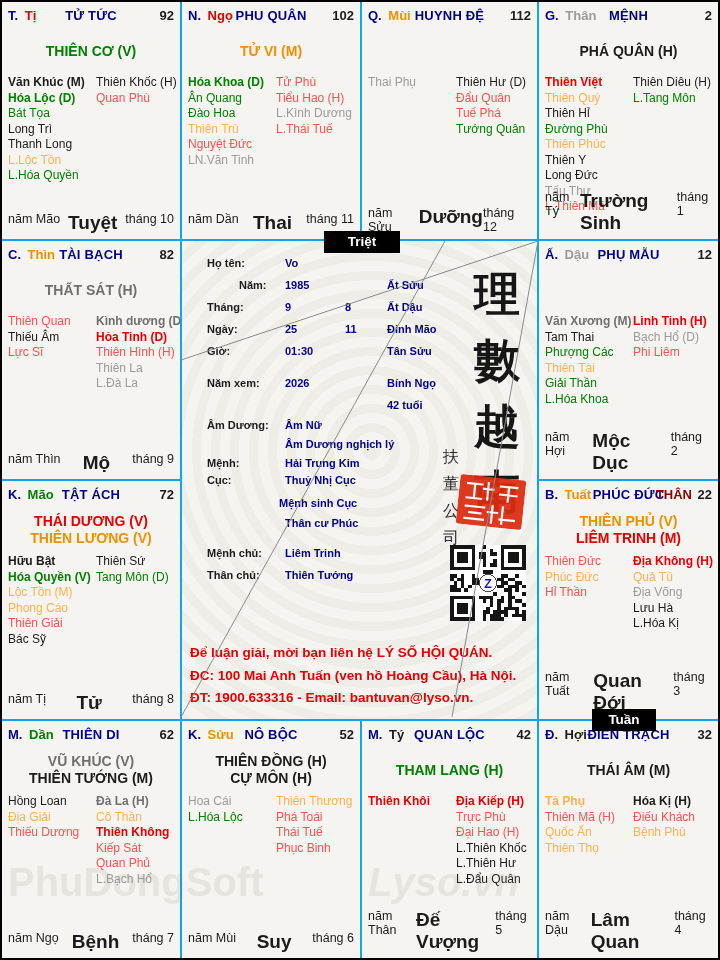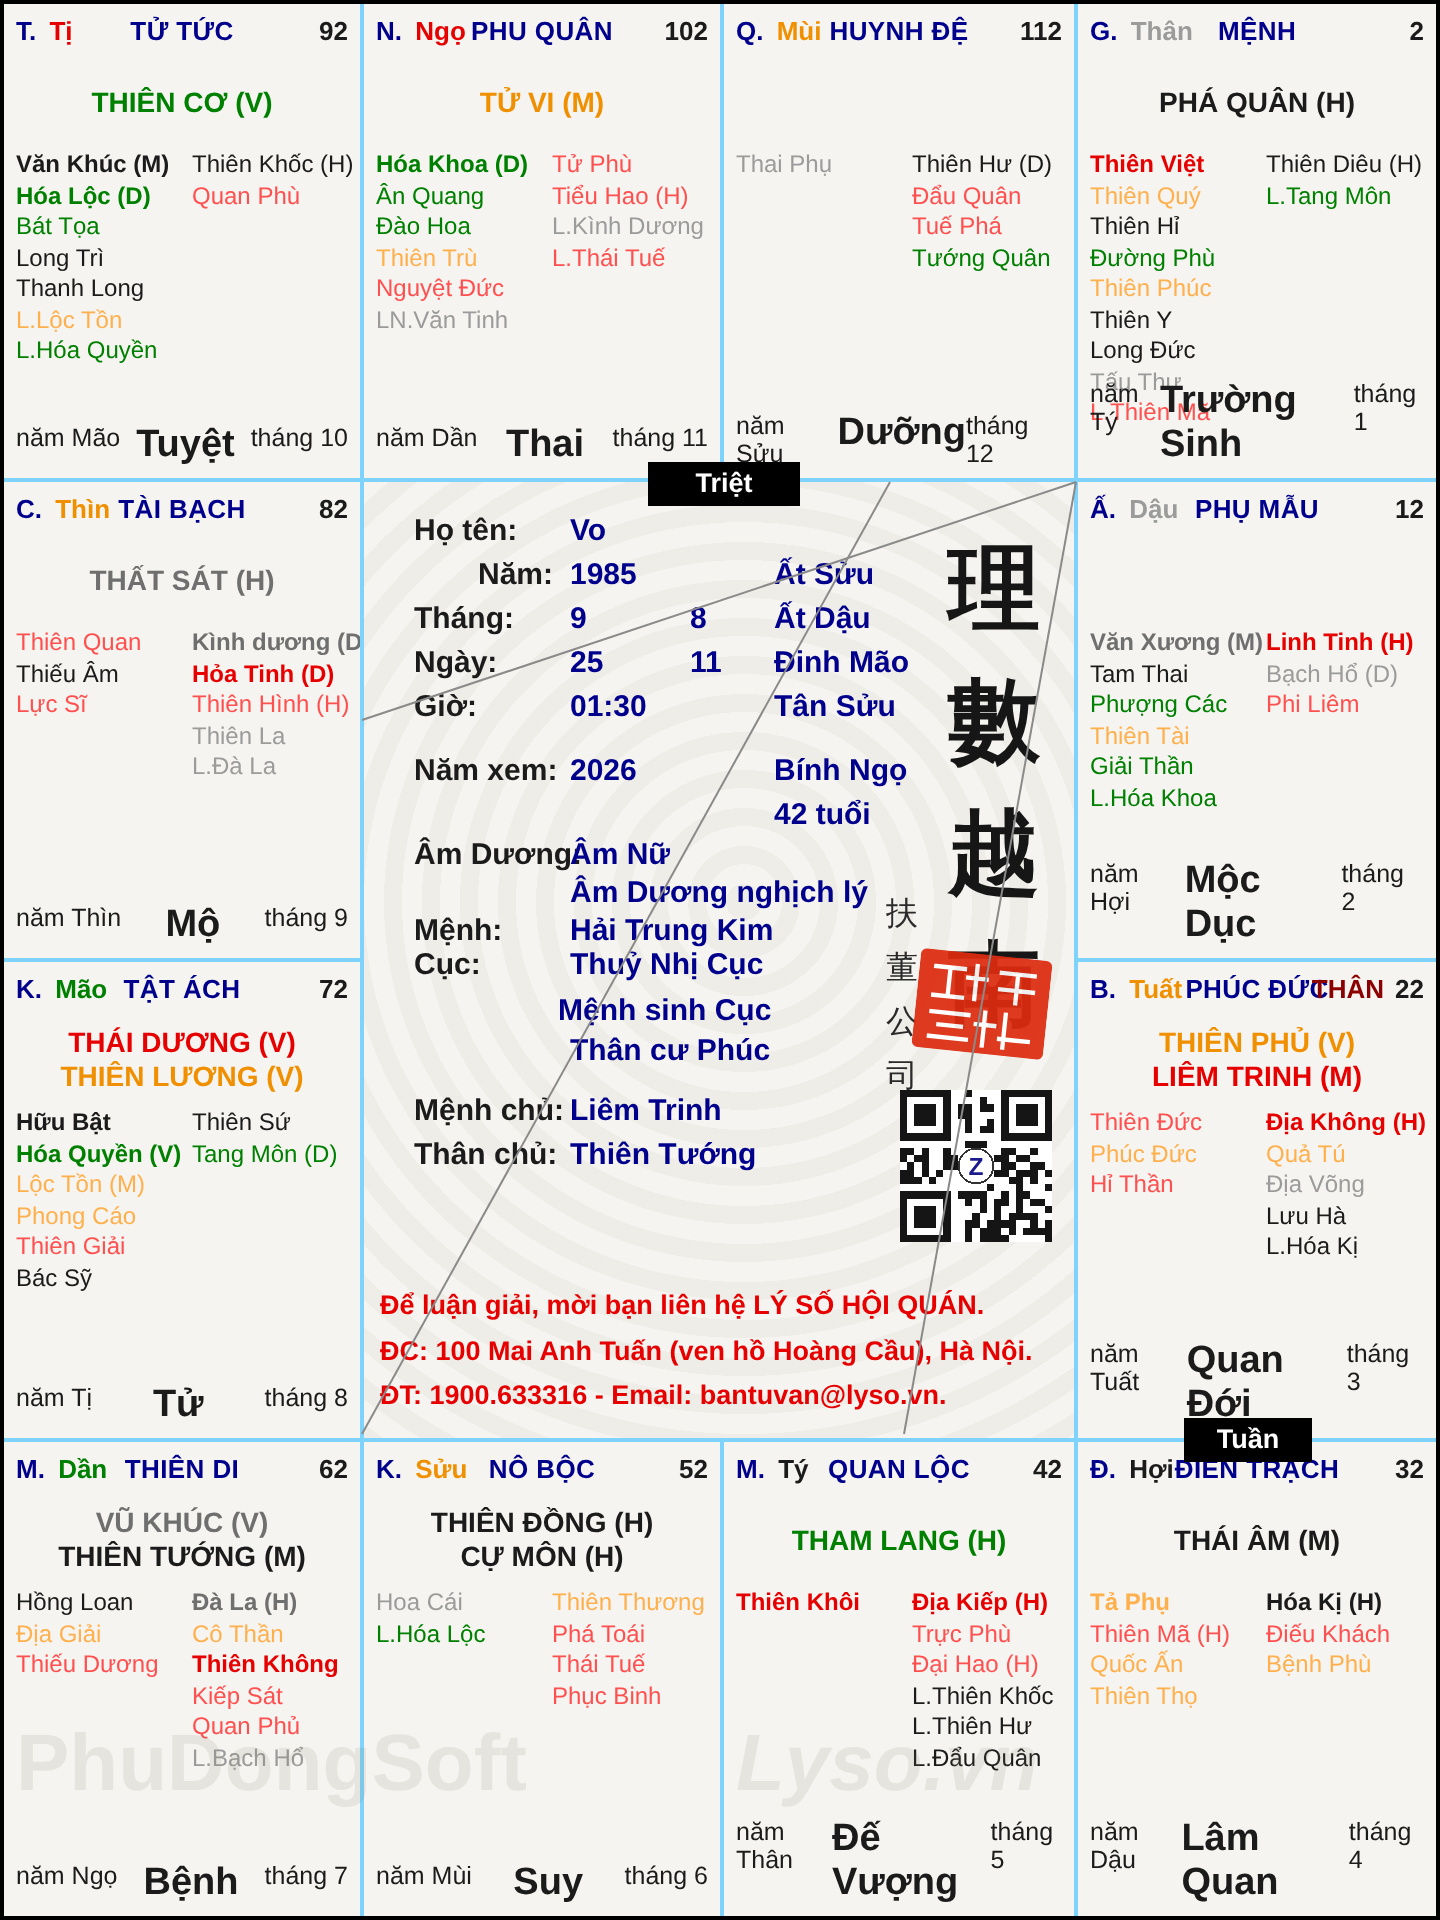--- a/index.html
+++ b/index.html
@@ -1,18 +1,18 @@
 <!DOCTYPE html>
 <html><head>
 <meta charset="utf-8">
 <style>
   html,body{margin:0;padding:0;background:#fff;font-family:"Liberation Sans","DejaVu Sans",sans-serif;}
   #chart{position:relative;width:720px;height:960px;box-sizing:border-box;background:#000;}
   .grid{display:grid;grid-template-columns:178px 178px 175px 179px;grid-template-rows:237px 238px 238px 237px;
-        gap:2px;border:2px solid #000;width:720px;height:960px;box-sizing:border-box;background:#7dd3fc;}
+        gap:2px;border:2px solid #000;width:720px;height:960px;box-sizing:border-box;background:#0ea5e9;}
   .cell{position:relative;background:#f5f4f0;overflow:hidden;}
   .center{grid-column:2/4;grid-row:2/4;position:relative;background:#f5f4f0;overflow:hidden;}
   .center::before{content:"";position:absolute;inset:0;
         background:repeating-radial-gradient(circle at 190px 210px,rgba(150,140,115,0.07) 0 9px,rgba(0,0,0,0) 9px 19px);}.c-red{color:#e60000}.c-sred{color:#ff5050}.c-green{color:#008000}
   .c-orange{color:#f09000}.c-lorange{color:#ffb04d}.c-gray{color:#9b9b9b}.c-dgray{color:#6f6f6f}
   .c-black{color:#1b1b1b}.c-dred{color:#8b0000}
   .b{font-weight:bold}
   
   .chead{position:relative;height:20px;padding:6px 6px 0;font-size:13px;font-weight:bold;white-space:nowrap;}
   .stem{color:#00008c}
@@ -28,21 +28,21 @@
   .sl{position:absolute;left:6px;top:1px}
   .sr{position:absolute;left:94px;top:1px}
   .star{font-size:12px;line-height:15.5px;white-space:nowrap;}
   
   .cfoot{position:absolute;left:0;right:0;bottom:5px;padding:0 6px;display:flex;justify-content:space-between;
          font-size:12.5px;color:#1b1b1b;}
   .van{font-weight:bold;font-size:19px}
   
   .cinfo{position:absolute;inset:0;}
   .crow{position:absolute;left:0;width:100%;height:20px;}
-  .crow span{position:absolute;white-space:nowrap;font-size:15px;font-weight:bold;}
+  .crow span{position:absolute;white-space:nowrap;font-size:11px;font-weight:bold;}
   .clbl{color:#1b1b1b}
   .cval{color:#00008c}
   
   .callig{position:absolute;left:284px;top:30px;width:62px;display:flex;flex-direction:column;gap:20px;
           align-items:center;font-size:46px;line-height:1;color:#161616;font-weight:bold;font-family:"DejaVu Serif",serif;}
   .callig-small{position:absolute;left:258px;top:206px;width:22px;display:flex;flex-direction:column;gap:6px;
           align-items:center;font-size:16px;color:#2a2a2a;font-family:"DejaVu Serif",serif;}
   .seal{position:absolute;left:276px;top:236px;width:66px;height:50px;transform:rotate(6deg);opacity:.93;}
   .qr{position:absolute;left:268px;top:304px;width:76px;height:76px;background:#fff;}
   

